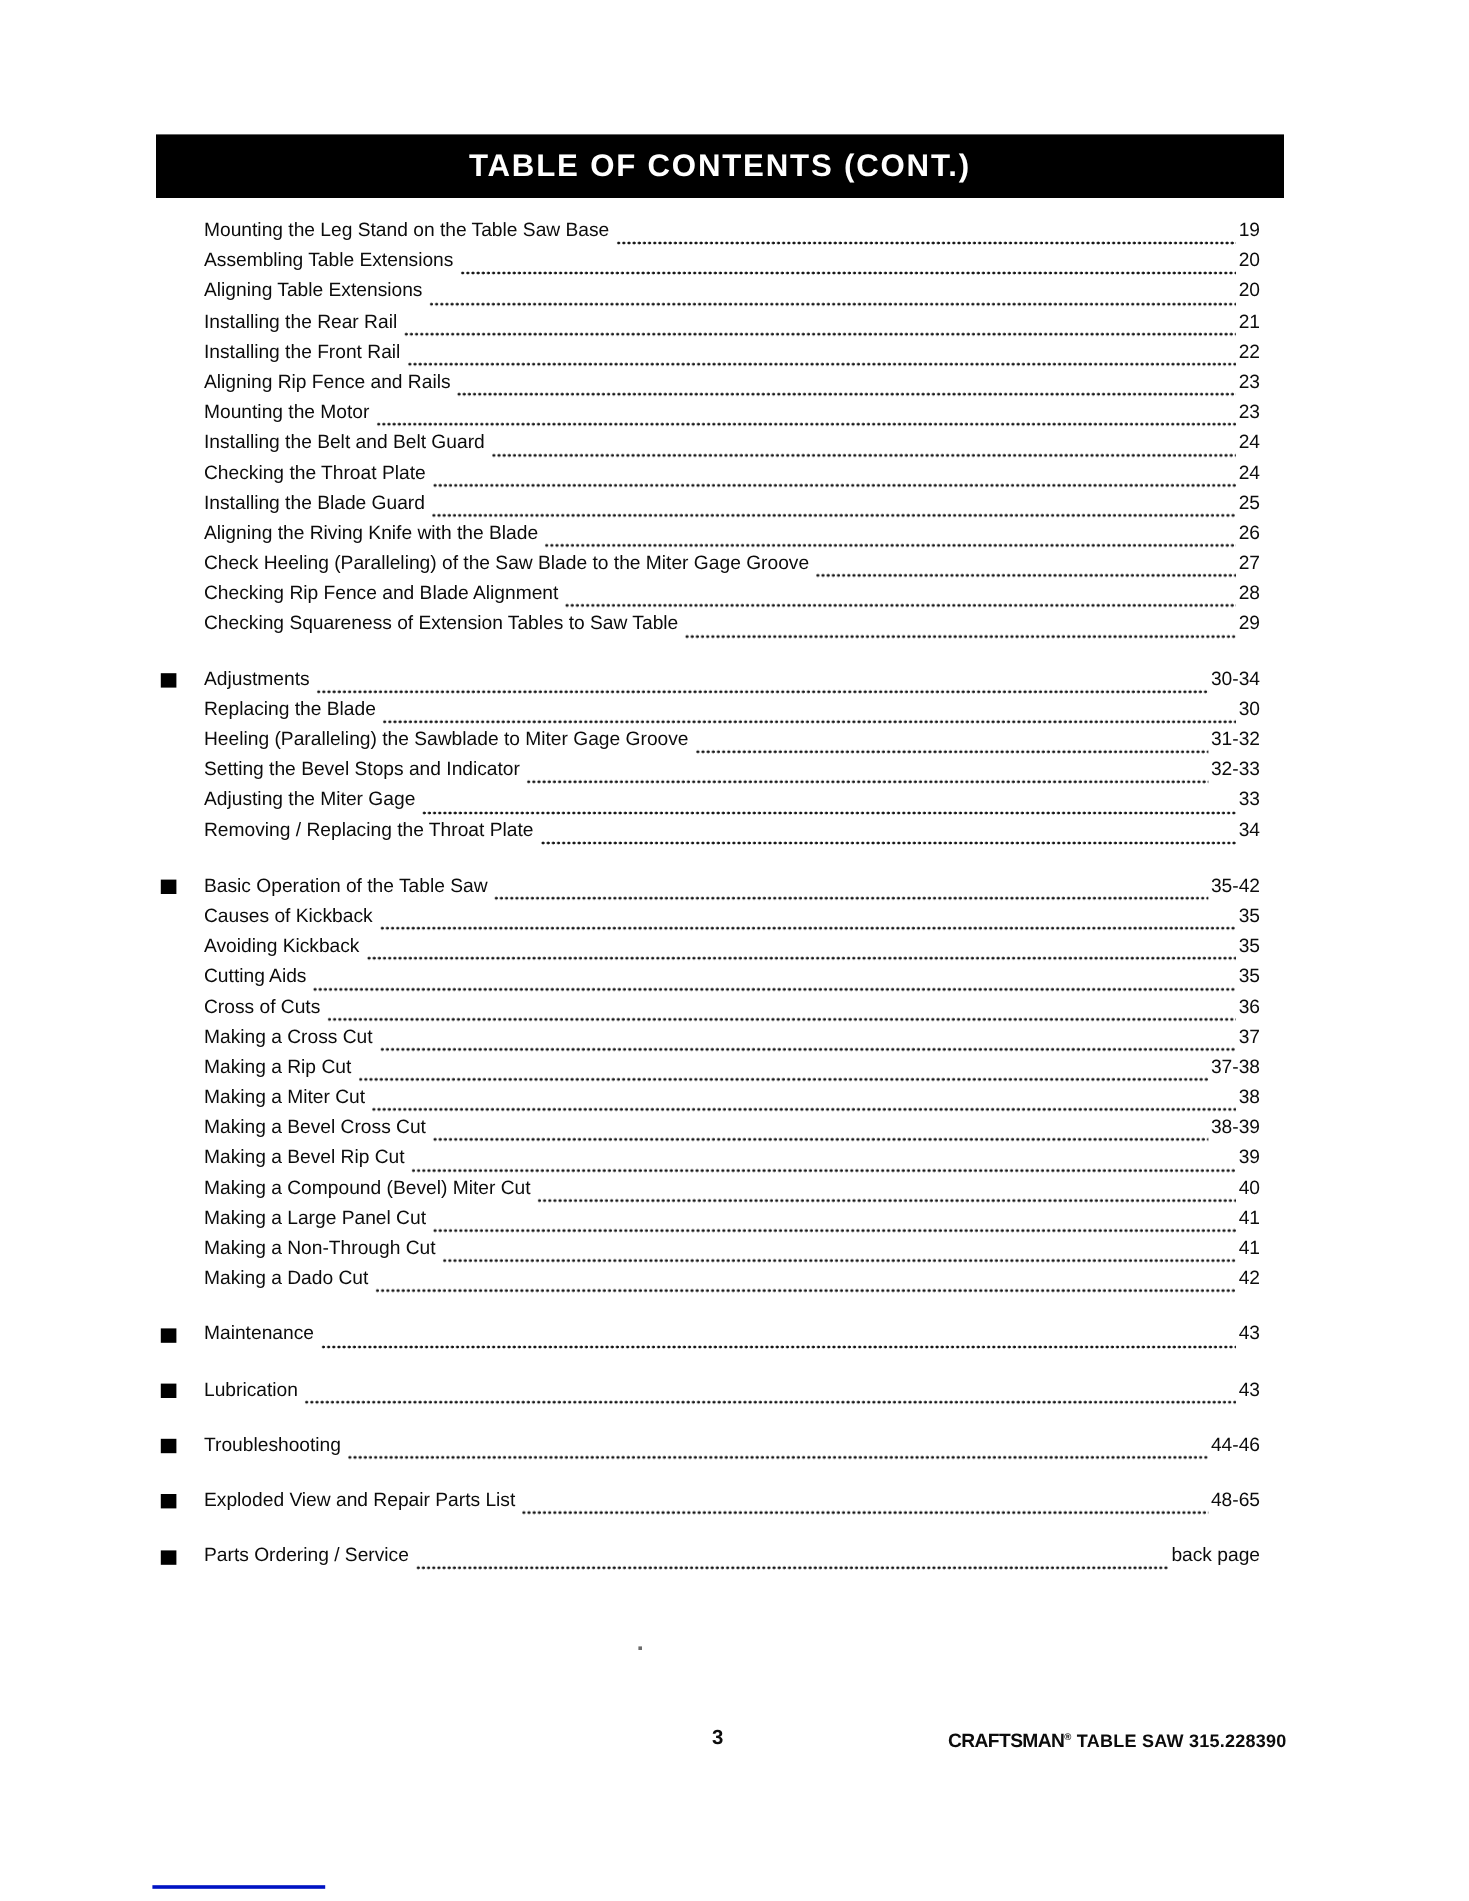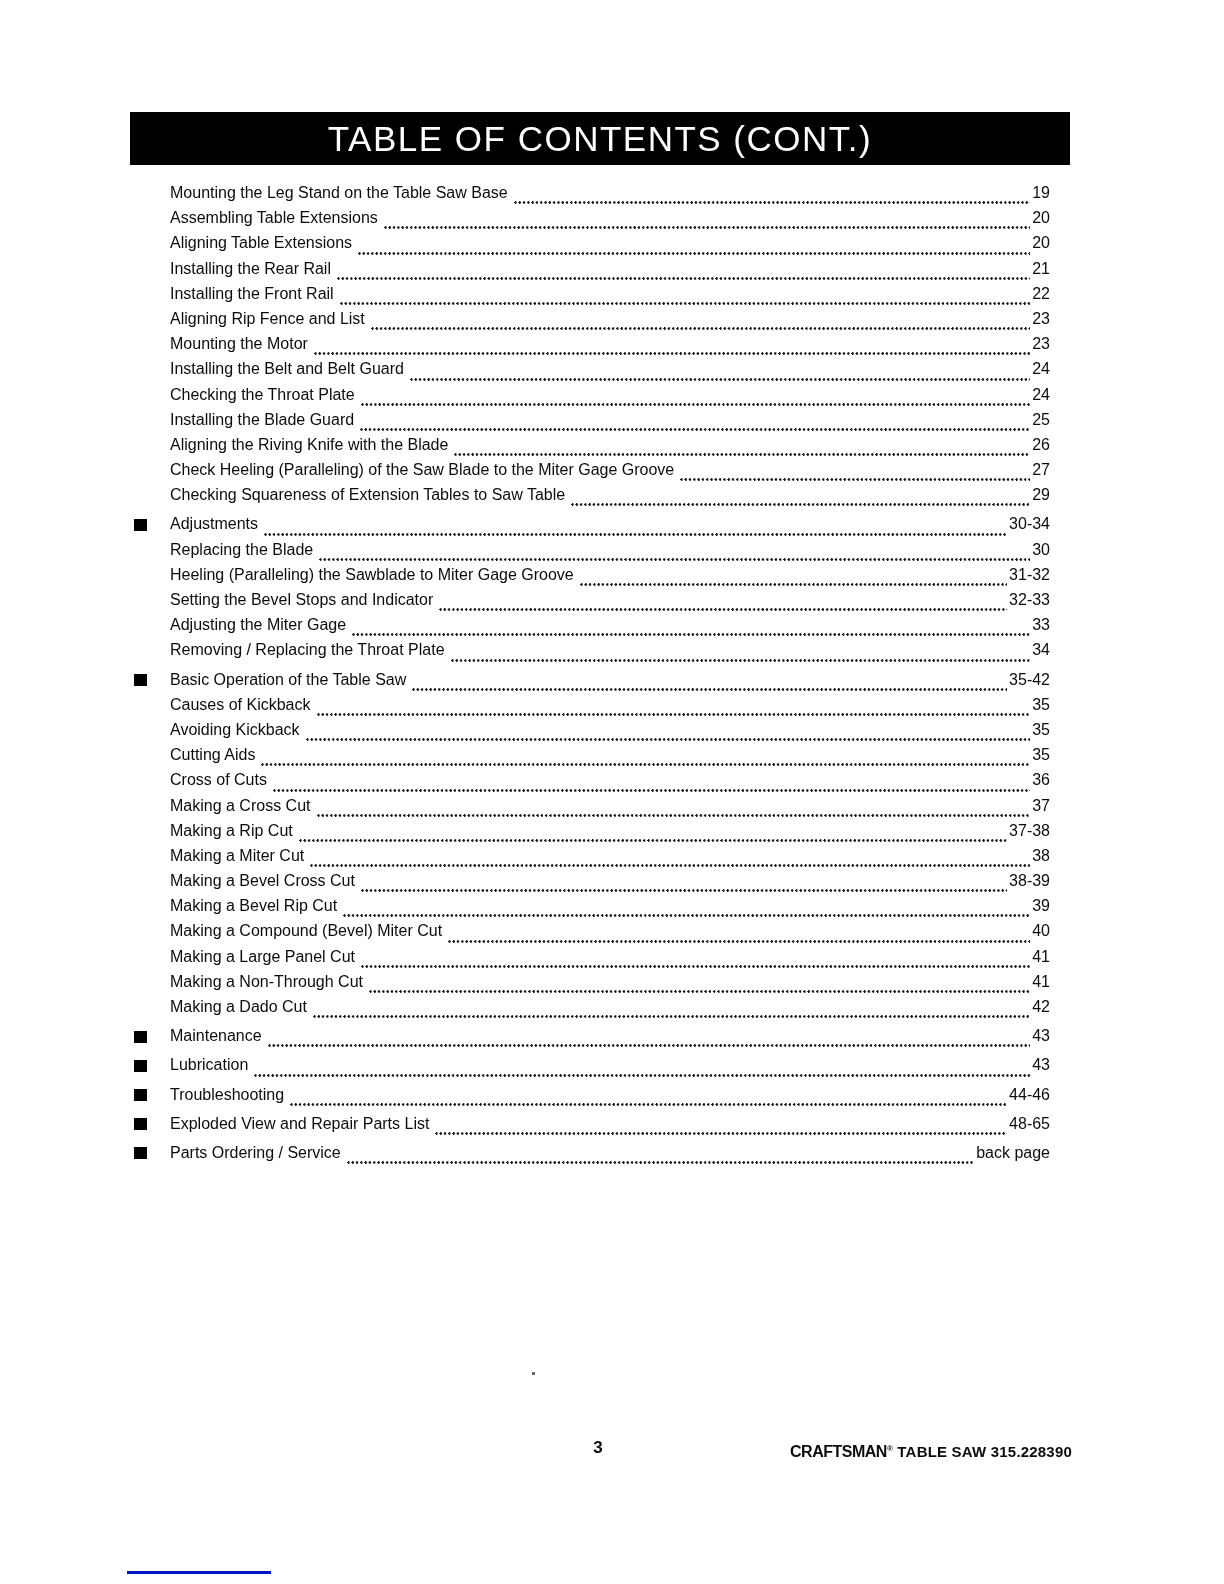--- a/index.html
+++ b/index.html
@@ -17,35 +17,35 @@
     color:var(--body-text);
     overflow:hidden;
   }
   .header-bar{
     position:absolute;left:130px;top:112px;width:940px;height:53px;
     background:var(--header-bg);
     display:flex;align-items:center;justify-content:center;
   }
   .header-bar .title{
     color:var(--header-text);
-    font-size:35px;
+    font-size:26px;
     letter-spacing:1.5px;
-    font-weight:400;
+    font-weight:700;
   }
   .toc{
     position:absolute;left:170px;top:184px;width:880px;
   }
   .row{
     display:flex;align-items:baseline;
     height:25.2px;
     position:relative;
     font-size:16px;font-weight:normal;
     white-space:nowrap;
   }
-  .row.bulleted{margin-top:4px;}
+  .row.bulleted{margin-top:21px;}
   .bullet{
     display:none;
     position:absolute;left:-36px;top:3.5px;
     width:13px;height:12px;background:#000;
   }
   .row.bulleted .bullet{display:block;}
   .label{flex:0 0 auto;}
   .dots{
     flex:1 1 auto;
     height:5px;
@@ -114,21 +114,21 @@
     <span class="pg">21</span>
   </div>
     <div class="row">
 
     <span class="label">Installing the Front Rail</span>
     <span class="dots"></span>
     <span class="pg">22</span>
   </div>
     <div class="row">
 
-    <span class="label">Aligning Rip Fence and List</span>
+    <span class="label">Aligning Rip Fence and Rails</span>
     <span class="dots"></span>
     <span class="pg">23</span>
   </div>
     <div class="row">
 
     <span class="label">Mounting the Motor</span>
     <span class="dots"></span>
     <span class="pg">23</span>
   </div>
     <div class="row">
@@ -156,20 +156,26 @@
     <span class="pg">26</span>
   </div>
     <div class="row">
 
     <span class="label">Check Heeling (Paralleling) of the Saw Blade to the Miter Gage Groove</span>
     <span class="dots"></span>
     <span class="pg">27</span>
   </div>
     <div class="row">
 
+    <span class="label">Checking Rip Fence and Blade Alignment</span>
+    <span class="dots"></span>
+    <span class="pg">28</span>
+  </div>
+    <div class="row">
+
     <span class="label">Checking Squareness of Extension Tables to Saw Table</span>
     <span class="dots"></span>
     <span class="pg">29</span>
   </div>
     <div class="row bulleted">
     <span class="bullet"></span>
     <span class="label">Adjustments</span>
     <span class="dots"></span>
     <span class="pg">30-34</span>
   </div>

